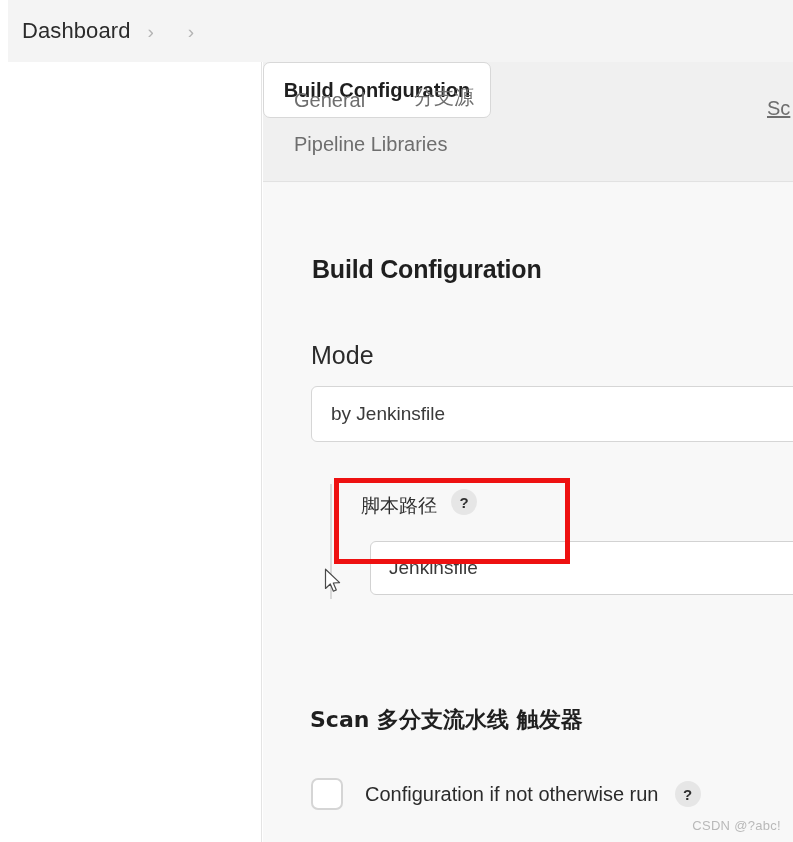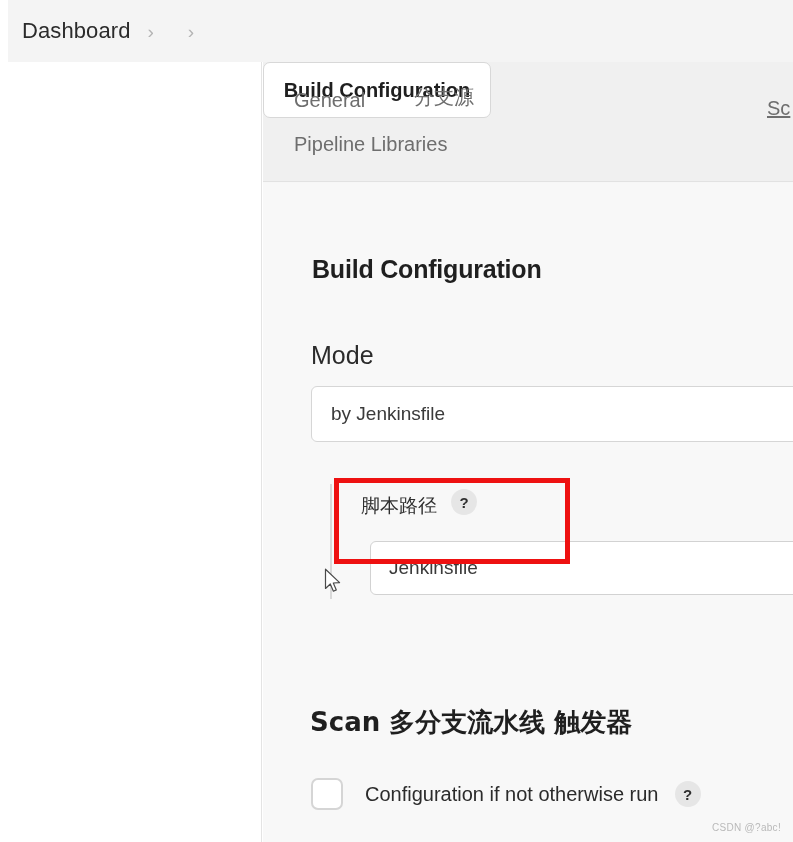--- a/index.html
+++ b/index.html
@@ -239,21 +239,21 @@
     width: 18px;
     height: 26px;
     z-index: 50;
     pointer-events: none;
   }
 
   .scan-title {
     position: absolute;
     left: 47px;
     top: 522px;
-    font-size: 26px;
+    font-size: 22px;
     font-weight: bold;
     color: #1f1f1f;
     white-space: nowrap;
     font-family: "DejaVu Sans", sans-serif;
   }
 
   .checkbox-row {
     position: absolute;
     left: 48px;
     top: 595px;
@@ -277,21 +277,21 @@
   }
   .checkbox-row .help-icon {
     margin-left: 16px;
   }
 
   
   .watermark {
     position: absolute;
     right: 12px;
     bottom: 9px;
-    font-size: 10px;
+    font-size: 13px;
     color: #b9b9b9;
     letter-spacing: 0.3px;
     z-index: 30;
     white-space: nowrap;
   }
 </style>
 </head>
 <body>
 
 <div class="screen">

